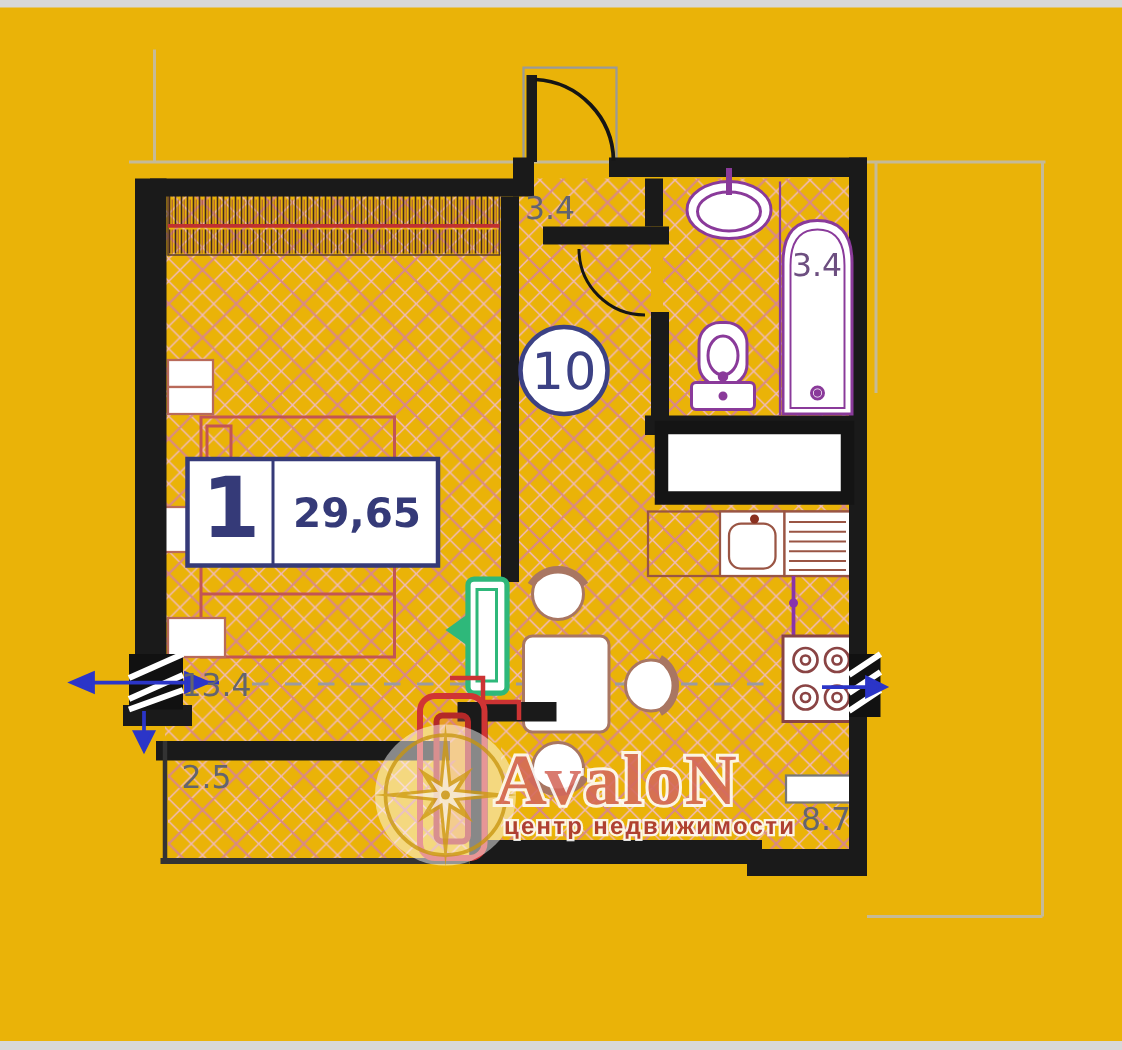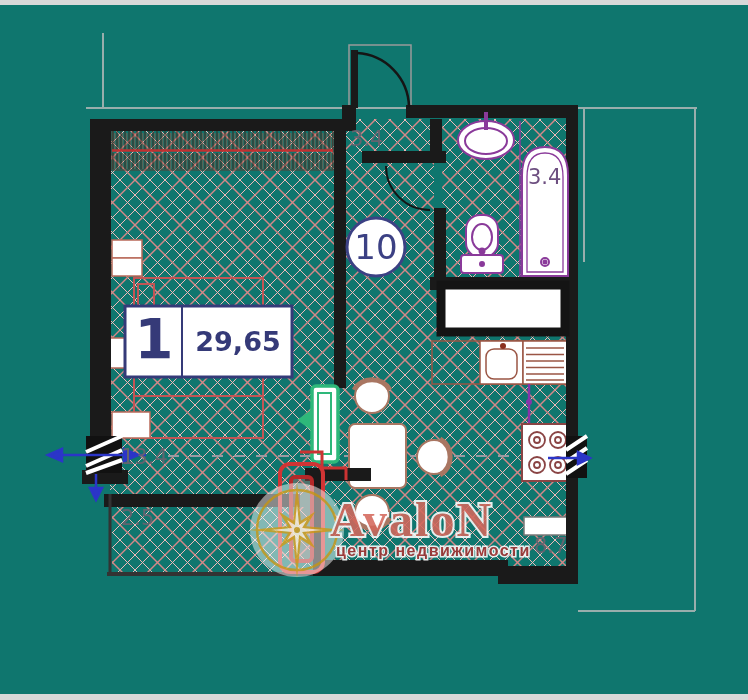--- a/index.html
+++ b/index.html
@@ -1,16 +1,16 @@
 <!DOCTYPE html>
 <html><head>
 <meta charset="utf-8">
 <style>
   html,body{margin:0;padding:0;background:#ffffff;}
-  .stage{position:relative;width:748px;height:700px;background:#0f766e;overflow:hidden;
+  .stage{position:relative;width:748px;height:700px;background:#eab308;overflow:hidden;
          font-family:"DejaVu Sans","Liberation Sans",sans-serif;}
   svg{display:block}
   text{user-select:none}
 </style>
 </head>
 <body>
 
 <div class="stage">
 <svg width="748" height="700" viewBox="0 0 748 700">
   <defs>

